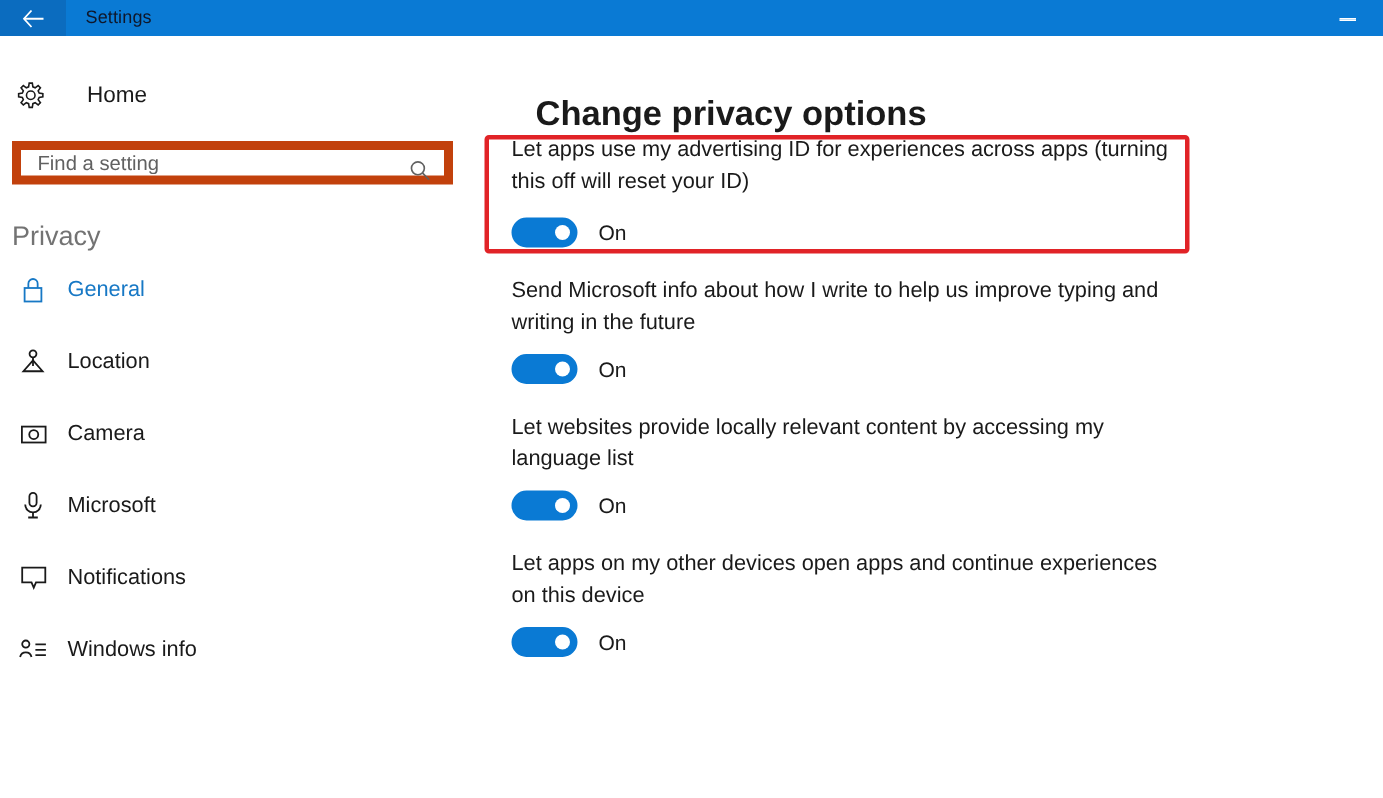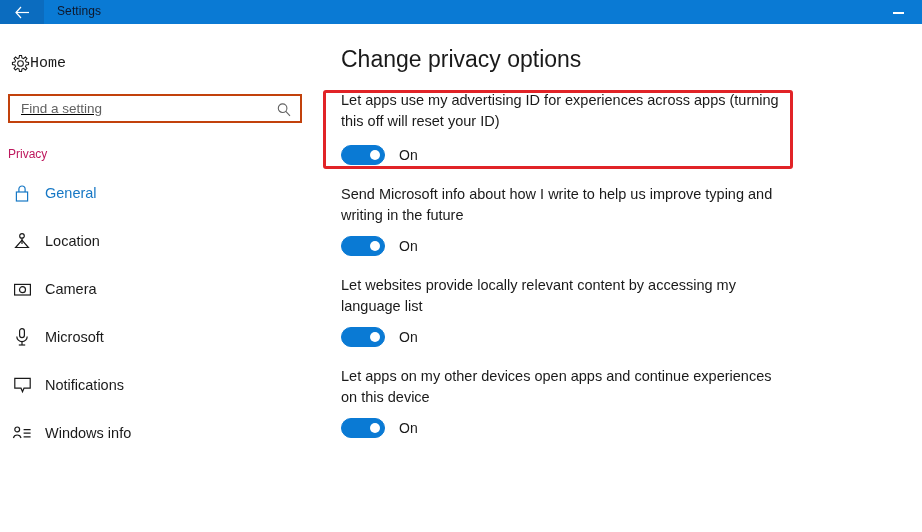--- a/index.html
+++ b/index.html
@@ -83,39 +83,37 @@
   }
   .home-icon {
     width: 20px;
     height: 20px;
     margin-left: 10px;
     display: flex;
     align-items: center;
     justify-content: center;
   }
   .home-label {
-    margin-left: 0;
+    margin-left: 28px;
     font-size: 15px;
     color: #1a1a1a;
-    font-family: Liberation Mono, monospace;
   }
 
   .search-box {
     position: absolute;
     left: 8px;
     top: 70px;
     width: 294px;
     height: 29px;
-    border: 2px solid #c2410c;
+    border: 6px solid #c2410c;
     box-sizing: border-box;
     background: #ffffff;
     display: flex;
     align-items: center;
     cursor: text;
-    text-decoration: underline;
   }
   .search-input {
     border: 0;
     outline: 0;
     background: transparent;
     font-family: "Liberation Sans", sans-serif;
     font-size: 13.5px;
     color: #2b2b2b;
     margin-left: 9px;
     width: 250px;
@@ -127,22 +125,22 @@
     right: 8px;
     top: 6px;
     width: 16px;
     height: 16px;
   }
 
   .sidebar-section-title {
     position: absolute;
     left: 8px;
     top: 123px;
-    font-size: 12px;
-    color: #be185d;
+    font-size: 18px;
+    color: #737373;
     text-align: center;
   }
 
   .nav-list {
     position: absolute;
     left: 0;
     top: 155px;
     width: 322px;
   }
   .nav-item {
@@ -179,23 +177,23 @@
     width: 600px;
     height: 508px;
     background: #ffffff;
     overflow: hidden;
   }
   .page-title {
     position: absolute;
     left: 19px;
     top: 22px;
     font-size: 23px;
-    font-weight: 400;
+    font-weight: 700;
     color: #1a1a1a;
-    margin: 0;
+    margin: 16px;
   }
 
   .settings-list {
     position: absolute;
     left: 0;
     top: 66px;
     width: 600px;
   }
   .setting-item {
     position: relative;

